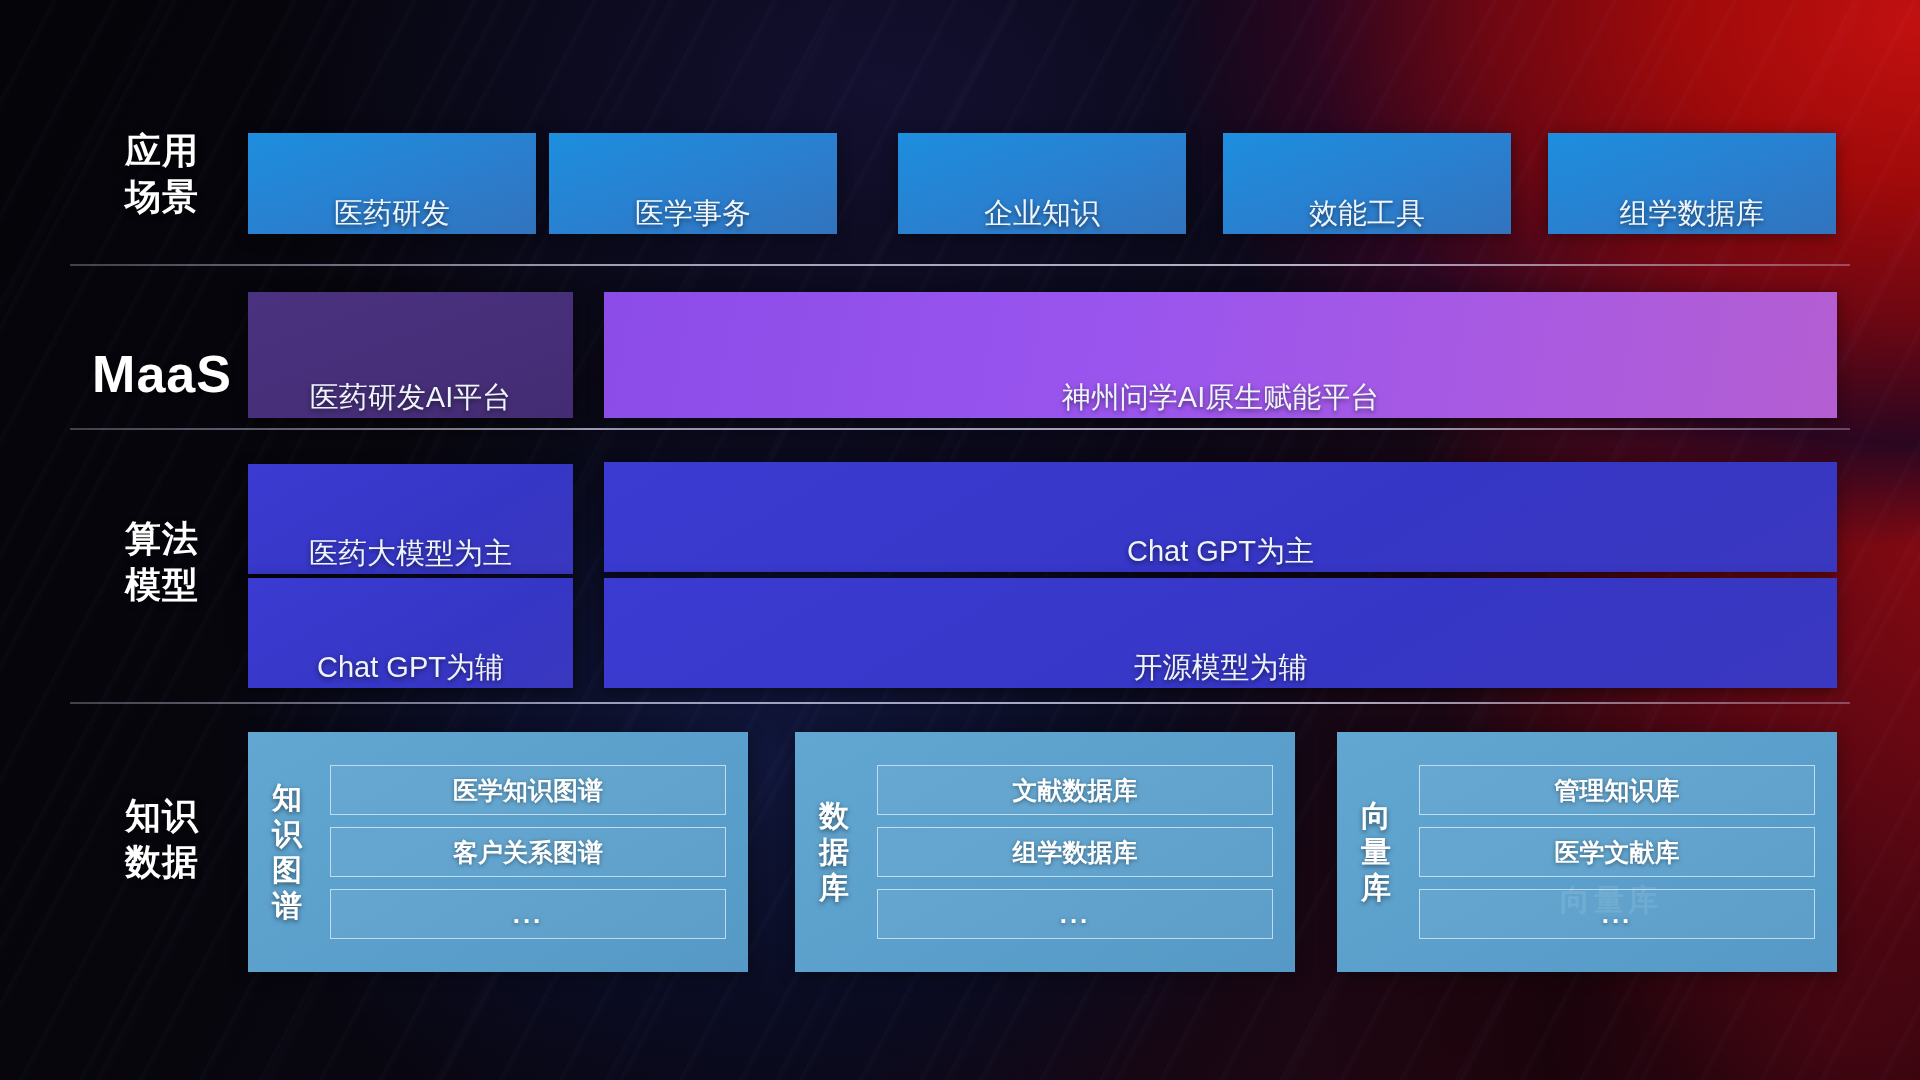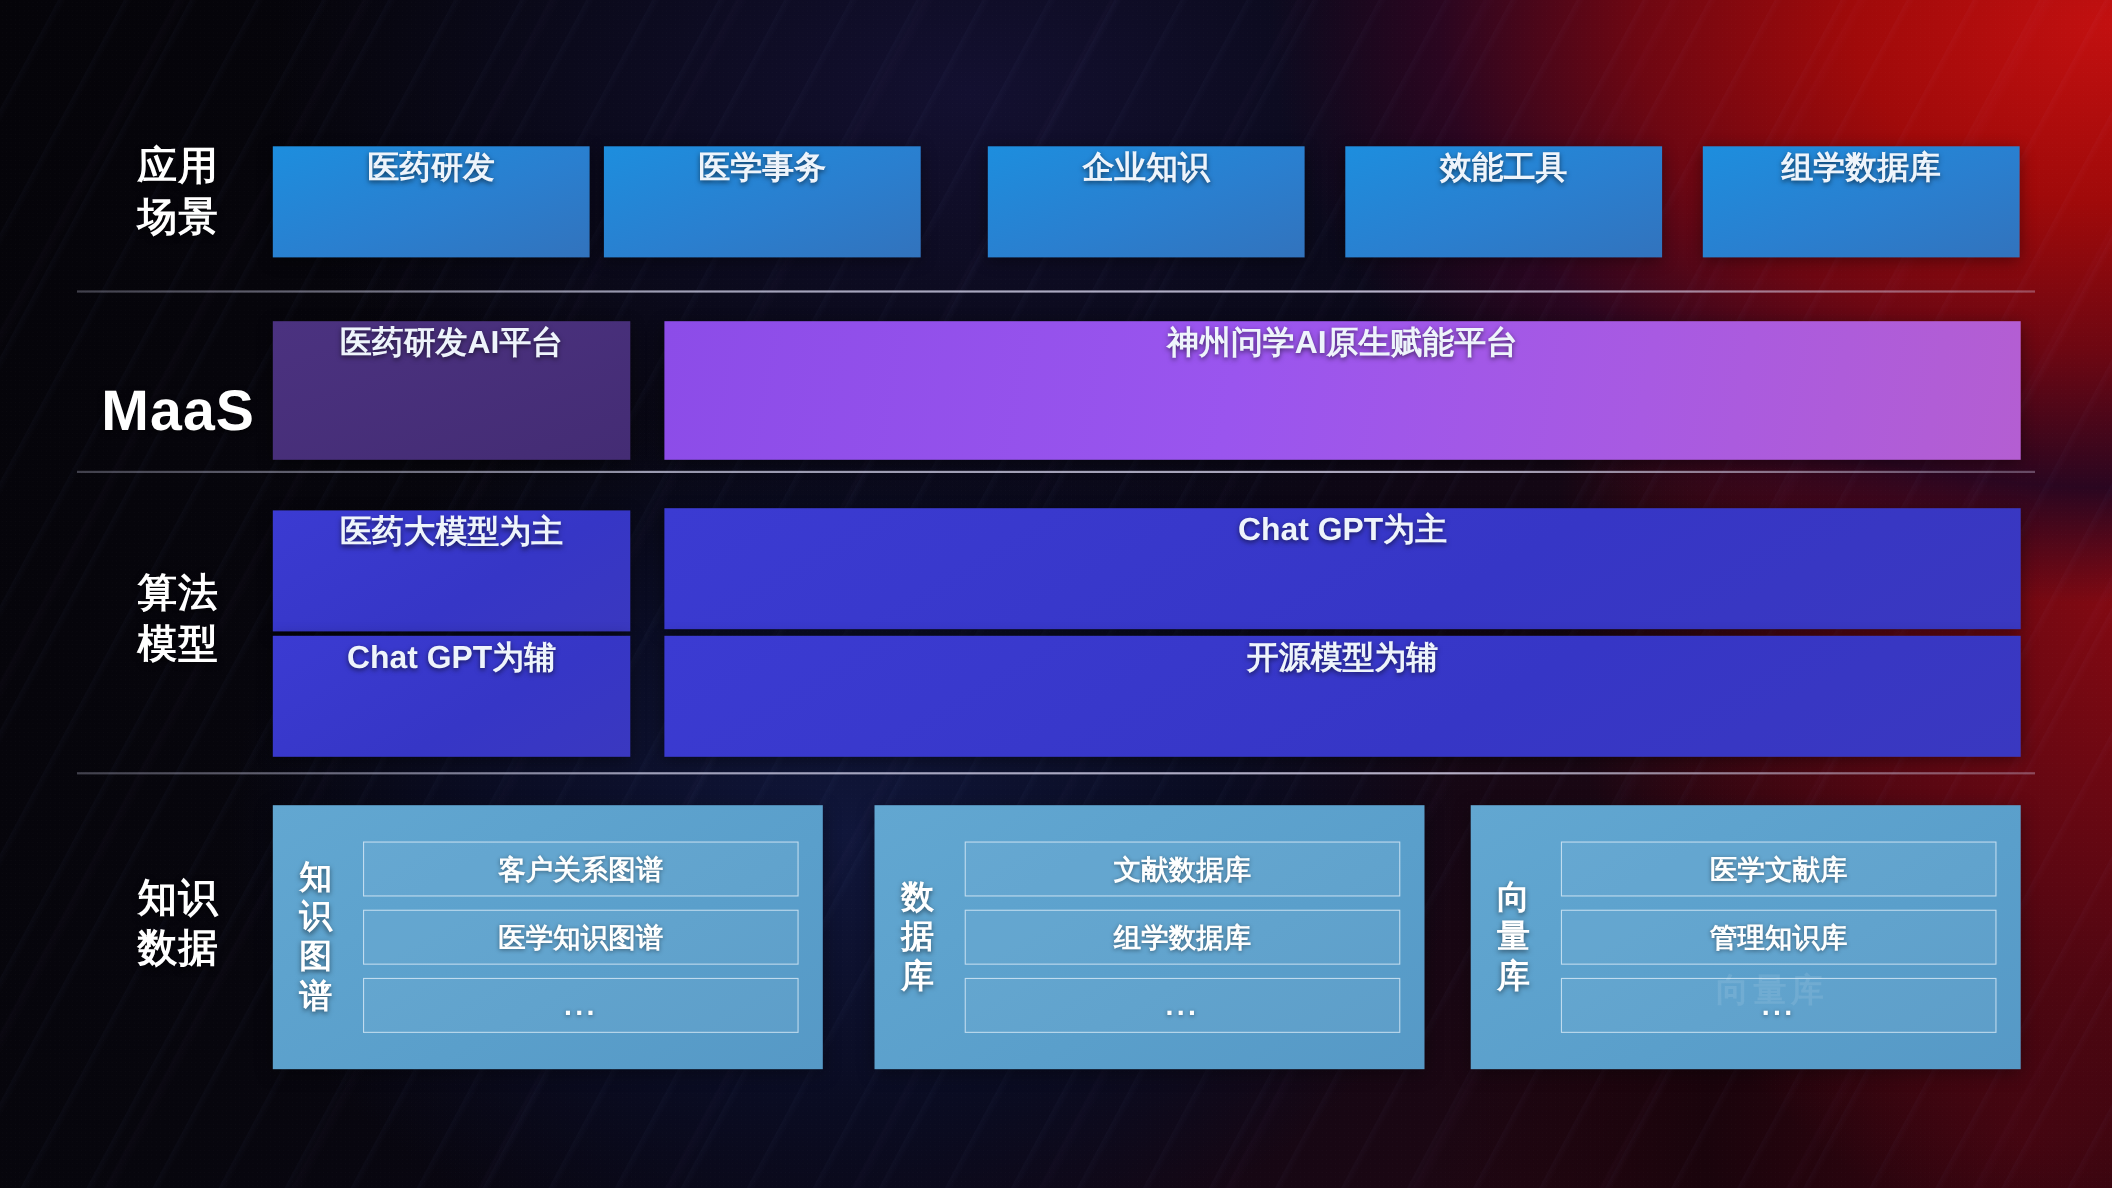--- a/index.html
+++ b/index.html
@@ -28,22 +28,22 @@
     background-image:radial-gradient(rgba(255,255,255,.10) .6px, rgba(0,0,0,0) .7px);
     background-size:4px 4px;}
 
   .divider{position:absolute;height:2px;left:70px;right:70px;
     background:linear-gradient(90deg, rgba(200,200,225,.30), rgba(215,215,240,.72) 30%, rgba(225,220,245,.80) 70%, rgba(210,200,230,.35));}
 
   .rowlabel{position:absolute;color:#fff;font-weight:700;letter-spacing:1px;
     font-size:36px;line-height:46px;text-align:center;width:180px;left:72px;
     text-shadow:0 2px 6px rgba(0,0,0,.7);}
 
-  .box{position:absolute;display:flex;align-items:flex-start;justify-content:center;
-    color:#eef4fb;font-weight:700;text-align:center;
+  .box{position:absolute;display:flex;align-items:flex-end;justify-content:center;
+    color:#eef4fb;font-weight:400;text-align:center;
     box-shadow:0 3px 14px rgba(0,0,0,.42);}
   .box span{display:block;text-shadow:0 2px 5px rgba(0,0,0,.55);}
 
   .app-box{background:linear-gradient(160deg,#1d8ede 0%,#2a7fcf 55%,#3273bd 100%);font-size:29px;}
   .maas-dark{background:linear-gradient(160deg,#4b3280 0%,#442c74 100%);font-size:29px;}
   .maas-main{background:linear-gradient(100deg,#8c4ce8 0%,#9a55ee 42%,#a85ae2 72%,#b45ed2 100%);font-size:29px;}
   .algo-box{background:linear-gradient(150deg,#3b3bd2 0%,#3636c6 60%,#3a38c0 100%);font-size:29px;}
 
   .kgroup{position:absolute;background:linear-gradient(150deg,#62a7d1 0%,#5a9fcb 60%,#5699c6 100%);
     display:flex;align-items:center;box-shadow:0 3px 16px rgba(0,0,0,.38);}
@@ -128,22 +128,22 @@
   <div class="kgroup" style="left:248px;top:732px;width:500px;height:240px">
     <div class="vlabel">
       <div>
         <b>知</b>
         <b>识</b>
         <b>图</b>
         <b>谱</b>
       </div>
     </div>
     <div class="items">
+      <div class="kitem">医学知识图谱</div>
       <div class="kitem">客户关系图谱</div>
-      <div class="kitem">医学知识图谱</div>
       <div class="kitem dots">...</div>
     </div>
   </div>
 
   <div class="kgroup" style="left:795px;top:732px;width:500px;height:240px">
     <div class="vlabel">
       <div>
         <b>数</b>
         <b>据</b>
         <b>库</b>
@@ -158,20 +158,20 @@
 
   <div class="kgroup" style="left:1337px;top:732px;width:500px;height:240px">
     <div class="vlabel">
       <div>
         <b>向</b>
         <b>量</b>
         <b>库</b>
       </div>
     </div>
     <div class="items">
+      <div class="kitem">管理知识库</div>
       <div class="kitem">医学文献库</div>
-      <div class="kitem">管理知识库</div>
       <div class="kitem dots">...</div>
     </div>
   </div>
 
   <div class="wm" style="left:1560px;top:880px">向量库</div>
 </div>
 
 </body></html>

